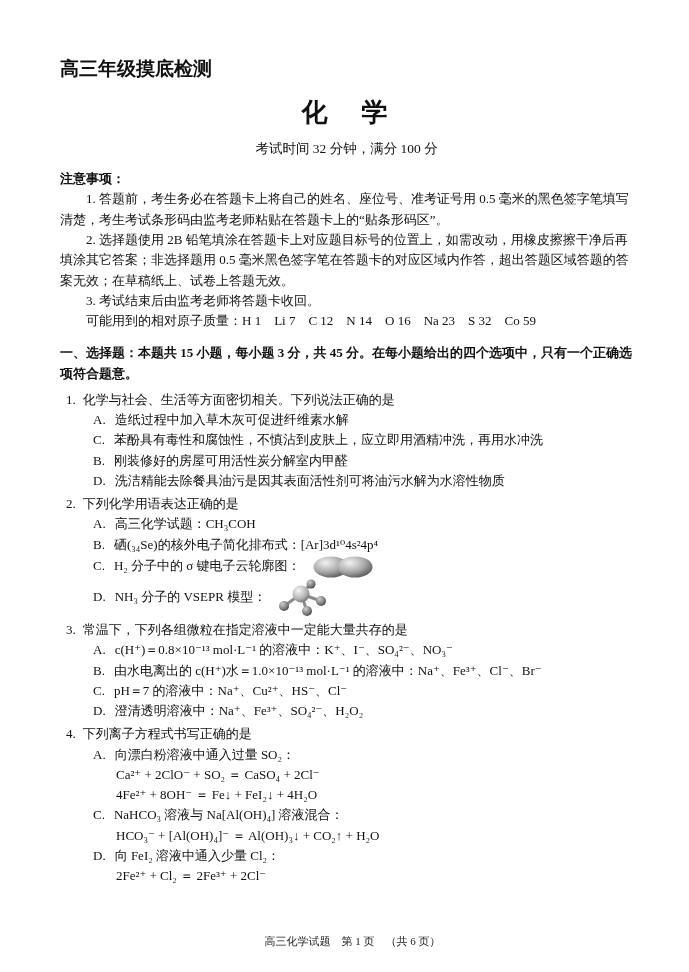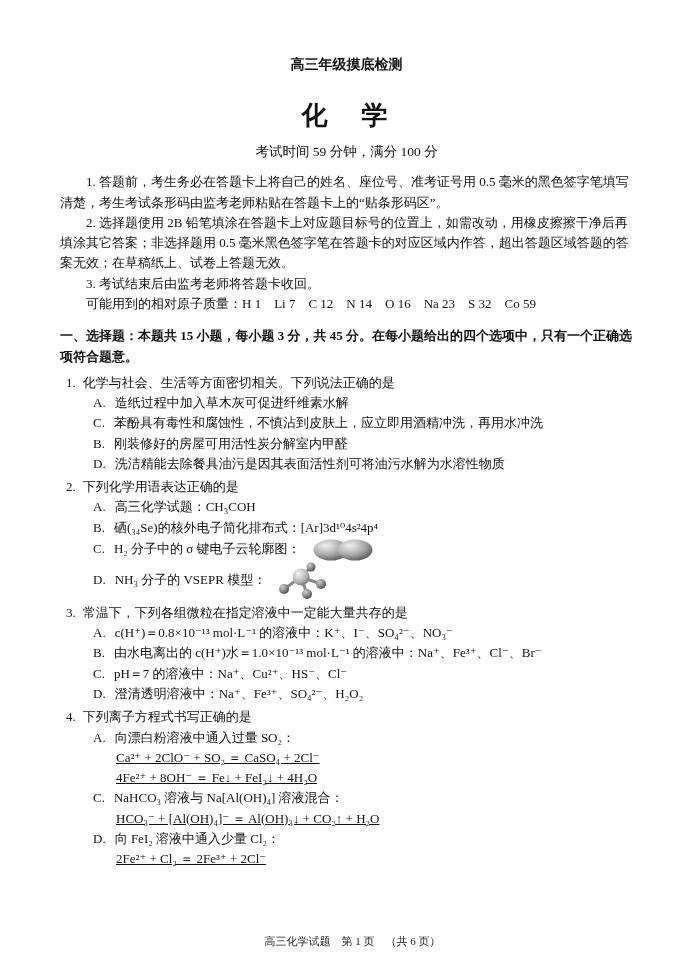--- a/index.html
+++ b/index.html
@@ -12,47 +12,48 @@
     }
     .sheet {
       position: relative;
       width: 689px; height: 972px;
       padding: 54px 56px 40px 60px;
       background: #fff;
       font-size: 13px;
       line-height: 1.56;
       overflow: hidden;
     }
-    .title { text-align: center; font-weight: bold; font-size: 14px; margin-bottom: 20px; }
+    .title { font-weight: bold; font-size: 19px; margin-bottom: 9px; }
     .subject { text-align: center; font-weight: bold; font-size: 26px; letter-spacing: 4px; margin-bottom: 5px; }
     .exam-info { text-align: center; font-size: 13.5px; margin-bottom: 10px; }
     .notice-header { font-weight: bold; }
     p.notice { margin: 0; text-indent: 2em; }
     .section-header { font-weight: bold; margin: 12px 0 6px 0; }
     .question { margin-top: 3px; }
     .stem { padding-left: 6px; }
     .qnum { margin-right: 7px; }
     .option { padding-left: 33px; }
     .olabel { margin-right: 9px; }
-    .equation { padding-left: 56px; text-decoration: underline; }
+    .equation { padding-left: 56px; }
     .fig { vertical-align: middle; margin-left: 8px; }
     .footer {
       position: absolute; bottom: 22px; left: 8px;
       width: 100%; text-align: center; font-size: 11px; color: #222;
     }
   </style>
 </head>
 <body>
 
 <div class="sheet">
 
   <div class="title">高三年级摸底检测</div>
   <div class="subject">化　学</div>
-  <div class="exam-info">考试时间 59 分钟，满分 100 分</div>
+  <div class="exam-info">考试时间 32 分钟，满分 100 分</div>
 
+  <div class="notice-header">注意事项：</div>
   <p class="notice">1. 答题前，考生务必在答题卡上将自己的姓名、座位号、准考证号用 0.5 毫米的黑色签字笔填写清楚，考生考试条形码由监考老师粘贴在答题卡上的“贴条形码区”。</p>
   <p class="notice">2. 选择题使用 2B 铅笔填涂在答题卡上对应题目标号的位置上，如需改动，用橡皮擦擦干净后再填涂其它答案；非选择题用 0.5 毫米黑色签字笔在答题卡的对应区域内作答，超出答题区域答题的答案无效；在草稿纸上、试卷上答题无效。</p>
   <p class="notice">3. 考试结束后由监考老师将答题卡收回。</p>
   <p class="notice">可能用到的相对原子质量：H 1　Li 7　C 12　N 14　O 16　Na 23　S 32　Co 59</p>
 
   <p class="section-header">一、选择题：本题共 15 小题，每小题 3 分，共 45 分。在每小题给出的四个选项中，只有一个正确选项符合题意。</p>
 
   <div class="question">
     <div class="stem">
       <span class="qnum">1.</span><span>化学与社会、生活等方面密切相关。下列说法正确的是</span>

